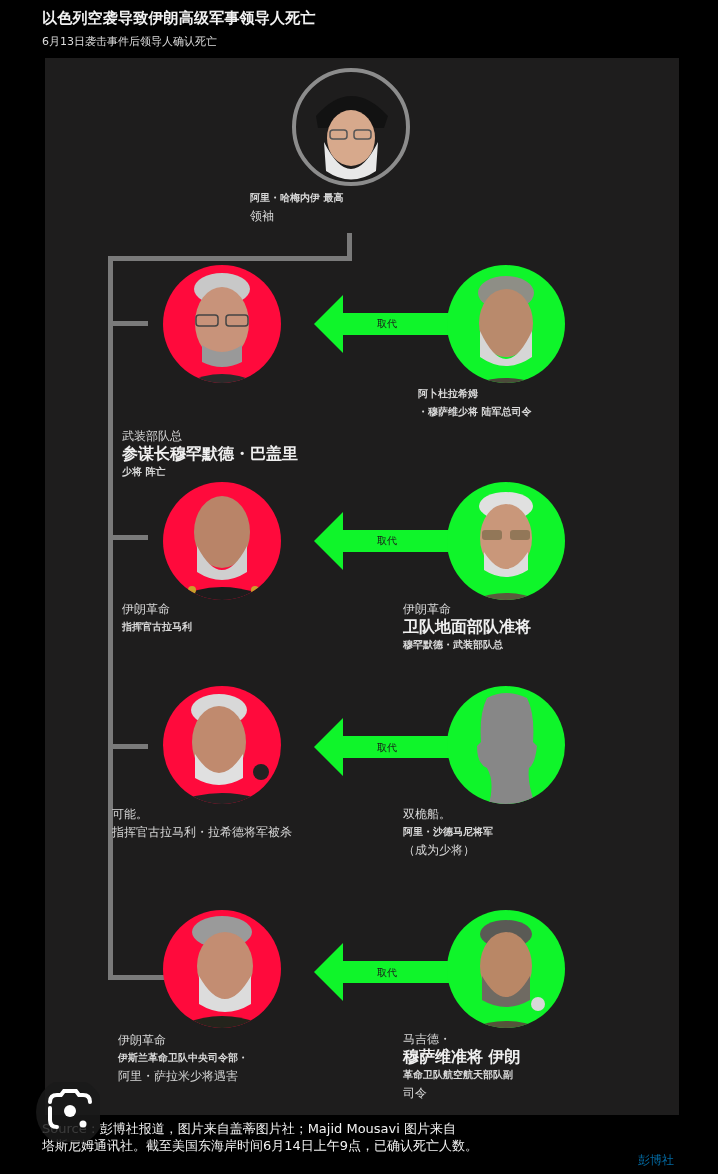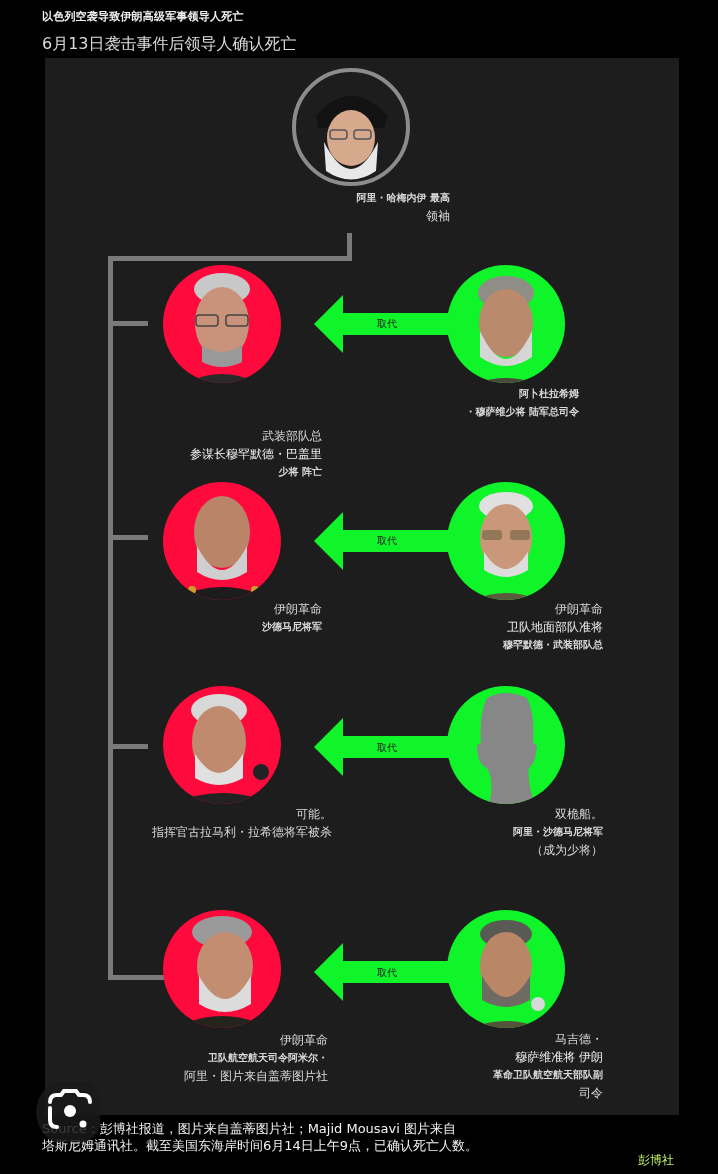--- a/index.html
+++ b/index.html
@@ -1,35 +1,35 @@
 <!DOCTYPE html>
 <html><head>
 <meta charset="utf-8">
 <style>
   html,body{margin:0;padding:0;}
   body{width:718px;height:1174px;background:#000;position:relative;overflow:hidden;
        font-family:"DejaVu Sans","Liberation Sans",sans-serif;color:#e6e6e6;}
-  .title{position:absolute;left:42px;top:9px;font-size:11px;font-weight:bold;color:#f2f2f2;letter-spacing:0.2px;}
-  .subtitle{position:absolute;left:42px;top:34px;font-size:16px;color:#dcdcdc;}
+  .title{position:absolute;left:42px;top:9px;font-size:15px;font-weight:bold;color:#f2f2f2;letter-spacing:0.2px;}
+  .subtitle{position:absolute;left:42px;top:34px;font-size:11px;color:#dcdcdc;}
   .panel{position:absolute;left:45px;top:58px;width:634px;height:1057px;background:#1e1d1d;}
   .line{position:absolute;background:#7a7a7a;}
   .circle{position:absolute;border-radius:50%;overflow:hidden;box-sizing:border-box;}
   .circle.top{border:4px solid #8c8c8c;background:#1e1d1d;}
   .circle.red{background:#ff0a3c;}
   .circle.green{background:#0ff52a;}
   .face{position:absolute;left:50%;transform:translateX(-50%);}
-  .label{position:absolute;text-align:right;color:#d8d8d8;white-space:nowrap;}
+  .label{position:absolute;text-align:left;color:#d8d8d8;white-space:nowrap;}
   .label .l{display:block;line-height:18px;}
   .small{font-size:10px;font-weight:bold;}
   .mid{font-size:12px;}
-  .bold{font-size:12px;font-weight:normal;color:#f0f0f0;}
+  .bold{font-size:16px;font-weight:bold;color:#f0f0f0;}
   .arrow{position:absolute;}
   .arrow-text{position:absolute;font-size:10px;color:#1a1a1a;}
   .source{position:absolute;left:42px;top:1120px;font-size:13px;color:#f2f2f2;line-height:17px;}
-  .credit{position:absolute;left:638px;top:1152px;font-size:12px;color:#bef264;}
+  .credit{position:absolute;left:638px;top:1152px;font-size:12px;color:#0369a1;}
   .lens{position:absolute;left:30px;top:1082px;width:70px;height:60px;}
 </style>
 </head>
 <body>
 
 <div class="title">以色列空袭导致伊朗高级军事领导人死亡</div>
 <div class="subtitle">6月13日袭击事件后领导人确认死亡</div>
 
 <div class="panel"></div>
 
@@ -75,21 +75,21 @@
     <ellipse cx="50" cy="54" rx="27" ry="34" fill="#b98a6c"></ellipse>
     <path d="M24 62 Q50 118 76 62 L76 88 Q50 106 24 88 Z" fill="#d6d6d6"></path>
     <path d="M10 118 Q50 100 90 118 Z" fill="#4b4a3a"></path>
   </svg>
 </div>
 <div class="label" style="left:122px;top:385px;width:200px;margin-top:42px;">
   <span class="l mid">武装部队总</span>
   <span class="l bold">参谋长穆罕默德・巴盖里</span>
   <span class="l small">少将 阵亡</span>
 </div>
-<div class="label" style="left:379px;top:385px;width:200px;">
+<div class="label" style="left:418px;top:385px;width:200px;">
   <span class="l small">阿卜杜拉希姆</span>
   <span class="l small">・穆萨维少将 陆军总司令</span>
 </div>
 
 <div class="circle red" style="left:163px;top:482px;width:118px;height:118px;">
   <svg class="face" width="110" height="118" viewBox="0 0 110 118" style="top:2px;">
     <ellipse cx="55" cy="48" rx="28" ry="36" fill="#b98468"></ellipse>
     <path d="M30 62 Q55 110 80 62 L80 88 Q55 104 30 88 Z" fill="#cfcfcf"></path>
     <path d="M0 118 Q55 88 110 118 Z" fill="#1c1c1c"></path>
     <circle cx="25" cy="106" r="4" fill="#c9a02a"></circle>
@@ -105,21 +105,21 @@
     <ellipse cx="50" cy="20" rx="27" ry="14" fill="#e0e0e0"></ellipse>
     <ellipse cx="50" cy="52" rx="26" ry="34" fill="#c9977a"></ellipse>
     <rect x="26" y="44" width="20" height="10" rx="3" fill="#7a6a4a" opacity="0.7"></rect>
     <rect x="54" y="44" width="20" height="10" rx="3" fill="#7a6a4a" opacity="0.7"></rect>
     <path d="M28 66 Q50 100 72 66 L72 84 Q50 98 28 84 Z" fill="#ddd"></path>
     <path d="M8 118 Q50 96 92 118 Z" fill="#5b5a3c"></path>
   </svg>
 </div>
 <div class="label" style="left:122px;top:600px;width:200px;">
   <span class="l mid">伊朗革命</span>
-  <span class="l small">沙德马尼将军</span>
+  <span class="l small">指挥官古拉马利</span>
 </div>
 <div class="label" style="left:403px;top:600px;width:200px;">
   <span class="l mid">伊朗革命</span>
   <span class="l bold">卫队地面部队准将</span>
   <span class="l small">穆罕默德・武装部队总</span>
 </div>
 
 <div class="circle red" style="left:163px;top:686px;width:118px;height:118px;">
   <svg class="face" width="110" height="118" viewBox="0 0 110 118" style="top:2px;">
     <ellipse cx="52" cy="22" rx="28" ry="16" fill="#d8d8d8"></ellipse>
@@ -164,22 +164,22 @@
   <svg class="face" width="100" height="118" viewBox="0 0 100 118" style="top:4px;">
     <ellipse cx="50" cy="20" rx="26" ry="14" fill="#5a5a55"></ellipse>
     <ellipse cx="50" cy="52" rx="26" ry="34" fill="#b98766"></ellipse>
     <path d="M26 62 Q50 104 74 62 L74 86 Q50 100 26 86 Z" fill="#6f6a62"></path>
     <path d="M6 118 Q50 96 94 118 Z" fill="#55543a"></path>
     <circle cx="82" cy="90" r="7" fill="#d8d8d8"></circle>
   </svg>
 </div>
 <div class="label" style="left:118px;top:1031px;width:210px;">
   <span class="l mid">伊朗革命</span>
-  <span class="l small">卫队航空航天司令阿米尔・</span>
-  <span class="l mid">阿里・图片来自盖蒂图片社</span>
+  <span class="l small">伊斯兰革命卫队中央司令部・</span>
+  <span class="l mid">阿里・萨拉米少将遇害</span>
 </div>
 <div class="label" style="left:403px;top:1030px;width:200px;">
   <span class="l mid">马吉德・</span>
   <span class="l bold">穆萨维准将 伊朗</span>
   <span class="l small">革命卫队航空航天部队副</span>
   <span class="l mid">司令</span>
 </div>
 
 <div class="source">
   <div>Source：彭博社报道，图片来自盖蒂图片社；Majid Mousavi 图片来自</div>

